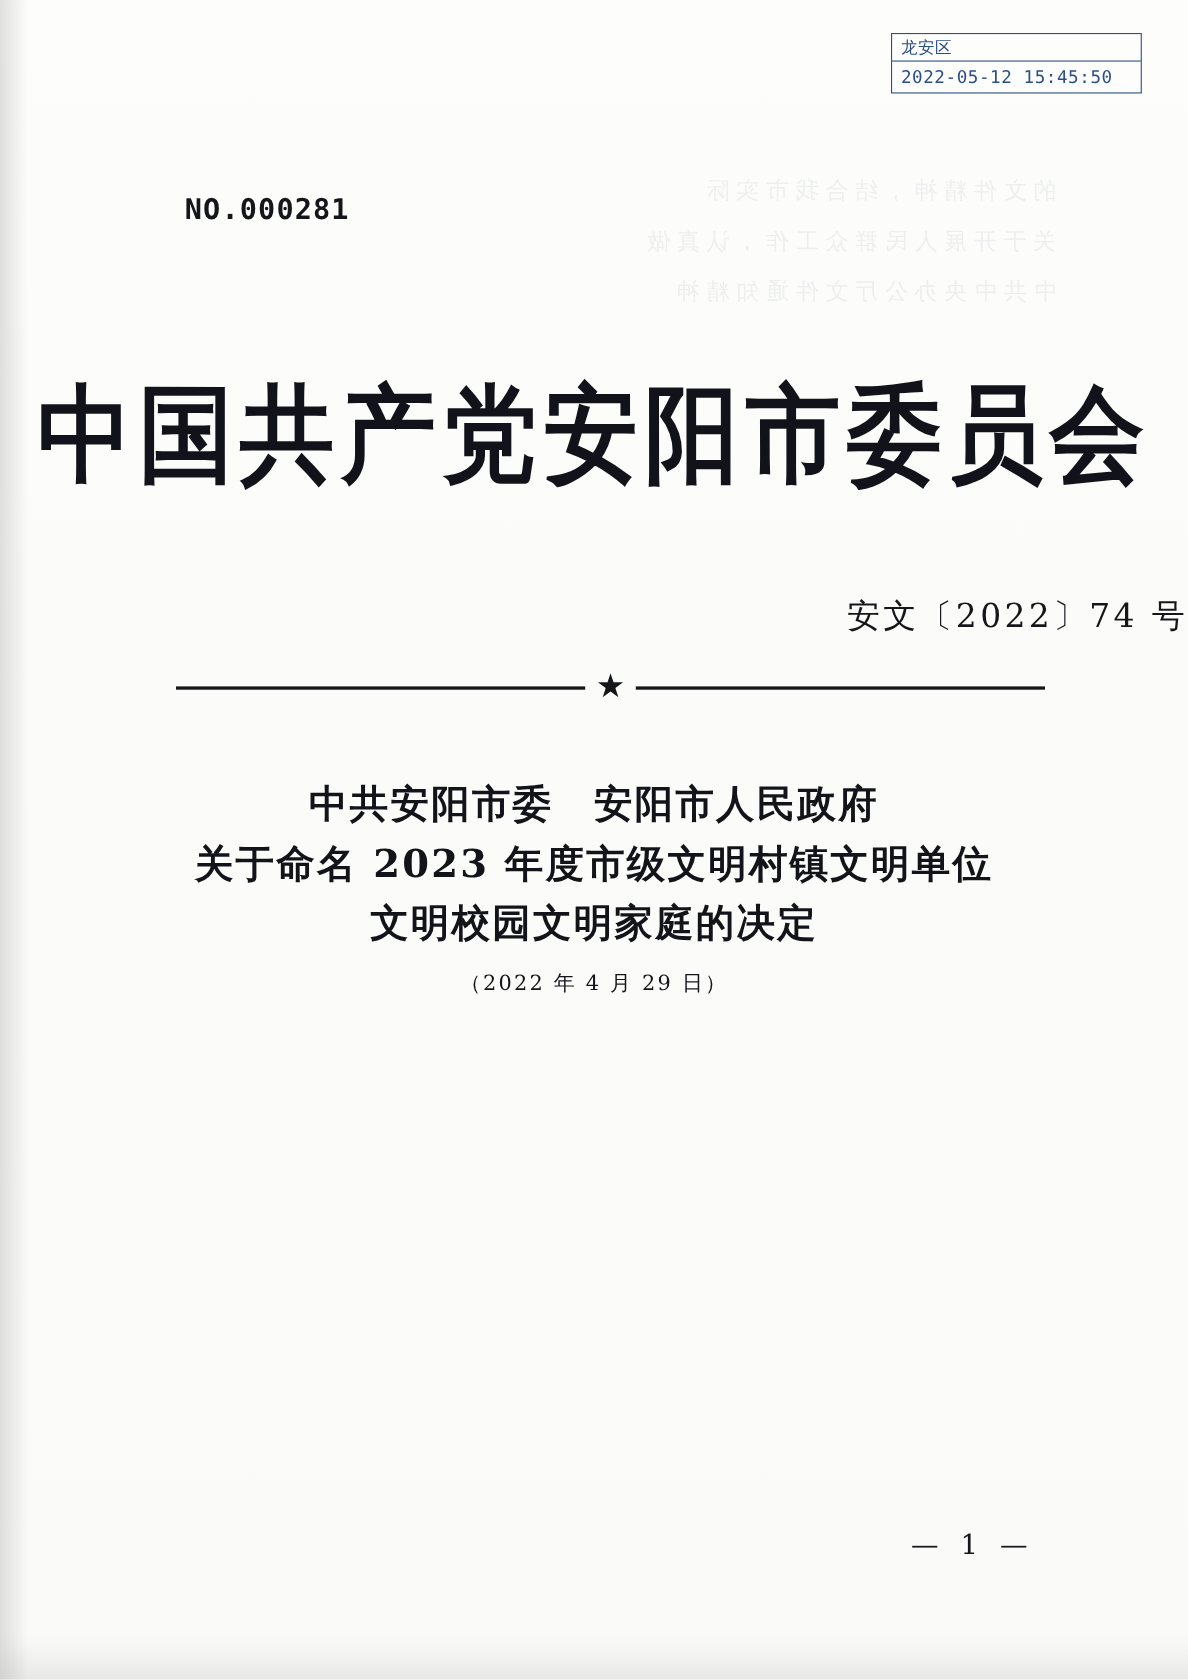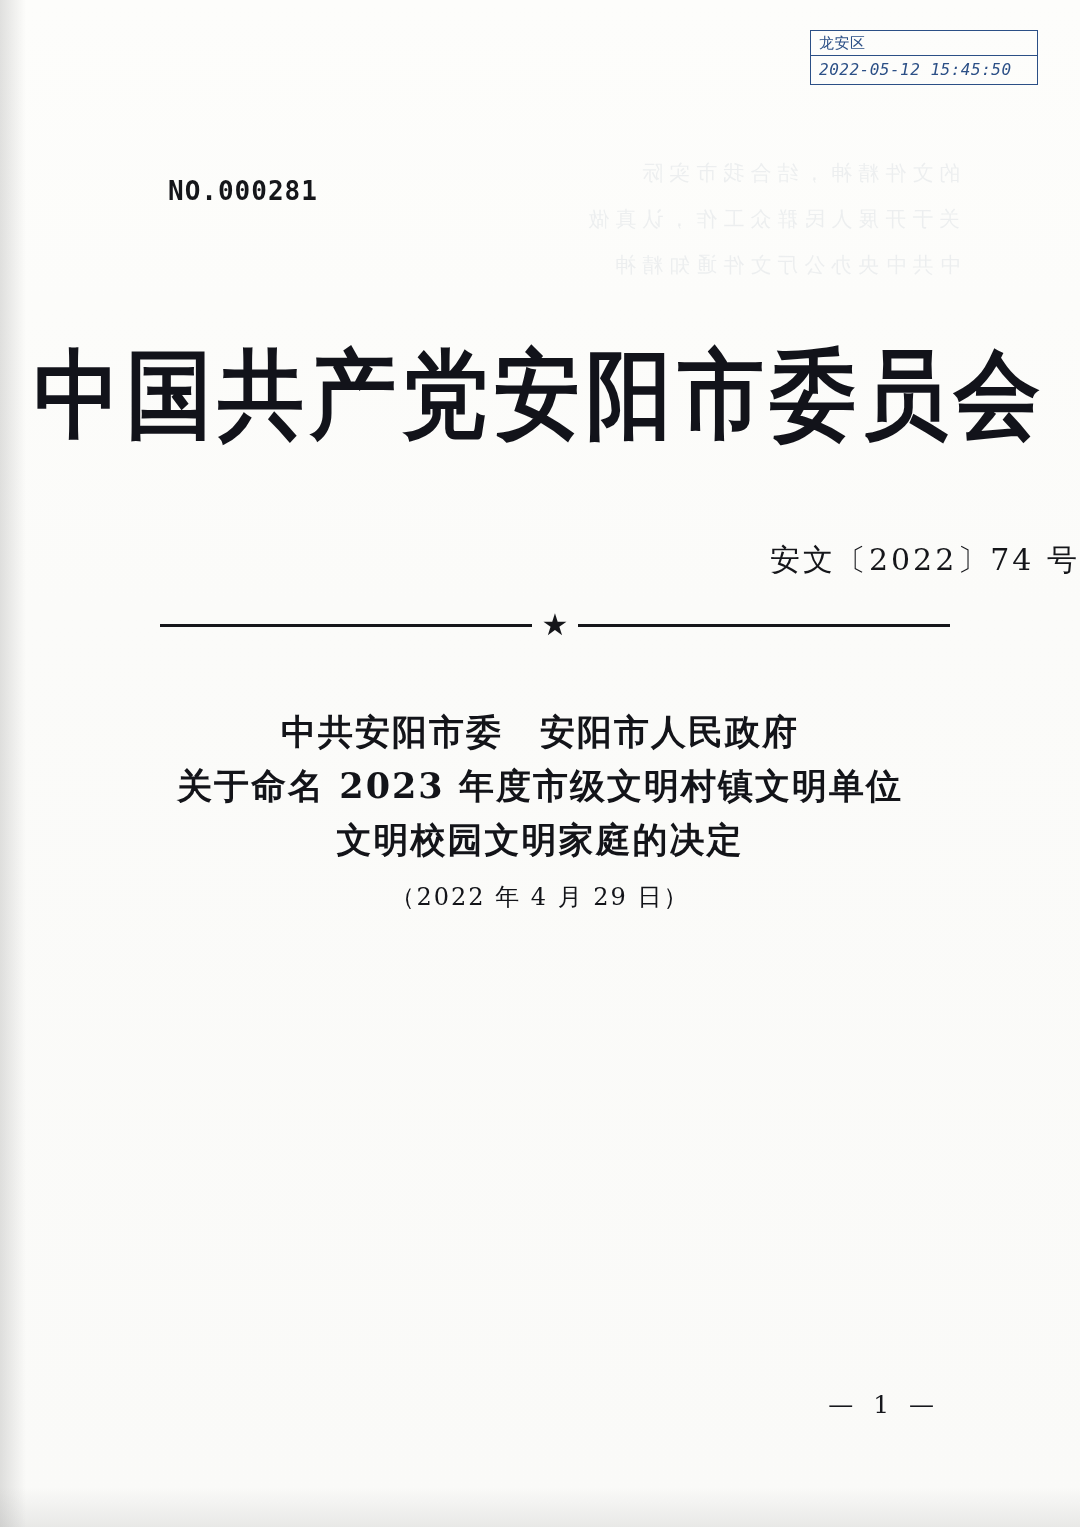--- a/index.html
+++ b/index.html
@@ -56,21 +56,20 @@
     padding: 3px 8px 2px 8px;
     font-size: 15px;
     border-bottom: 1.5px solid #2b4f86;
     letter-spacing: 0.5px;
   }
   .stamp-row-2 {
     padding: 4px 8px 5px 8px;
     font-size: 16px;
     letter-spacing: 0.5px;
     white-space: nowrap;
-    font-style: italic;
   }
 
   .doc-no {
     position: absolute;
     left: 168px;
     top: 176px;
     font-size: 26px;
     font-family: "DejaVu Sans Mono", monospace;
     font-weight: bold;
     letter-spacing: 1px;
@@ -141,21 +140,21 @@
     color: #131419;
   }
   .title-line {
     font-size: 35px;
     letter-spacing: 2px;
     line-height: 54px;
     white-space: nowrap;
   }
   .title-date {
     margin-top: 14px;
-    font-size: 24px;
+    font-size: 19px;
     font-weight: normal;
     letter-spacing: 2px;
     font-family: "DejaVu Serif", serif;
   }
 
   .body-text {
     position: absolute;
     left: 140px;
     right: 128px;
     top: 970px;

